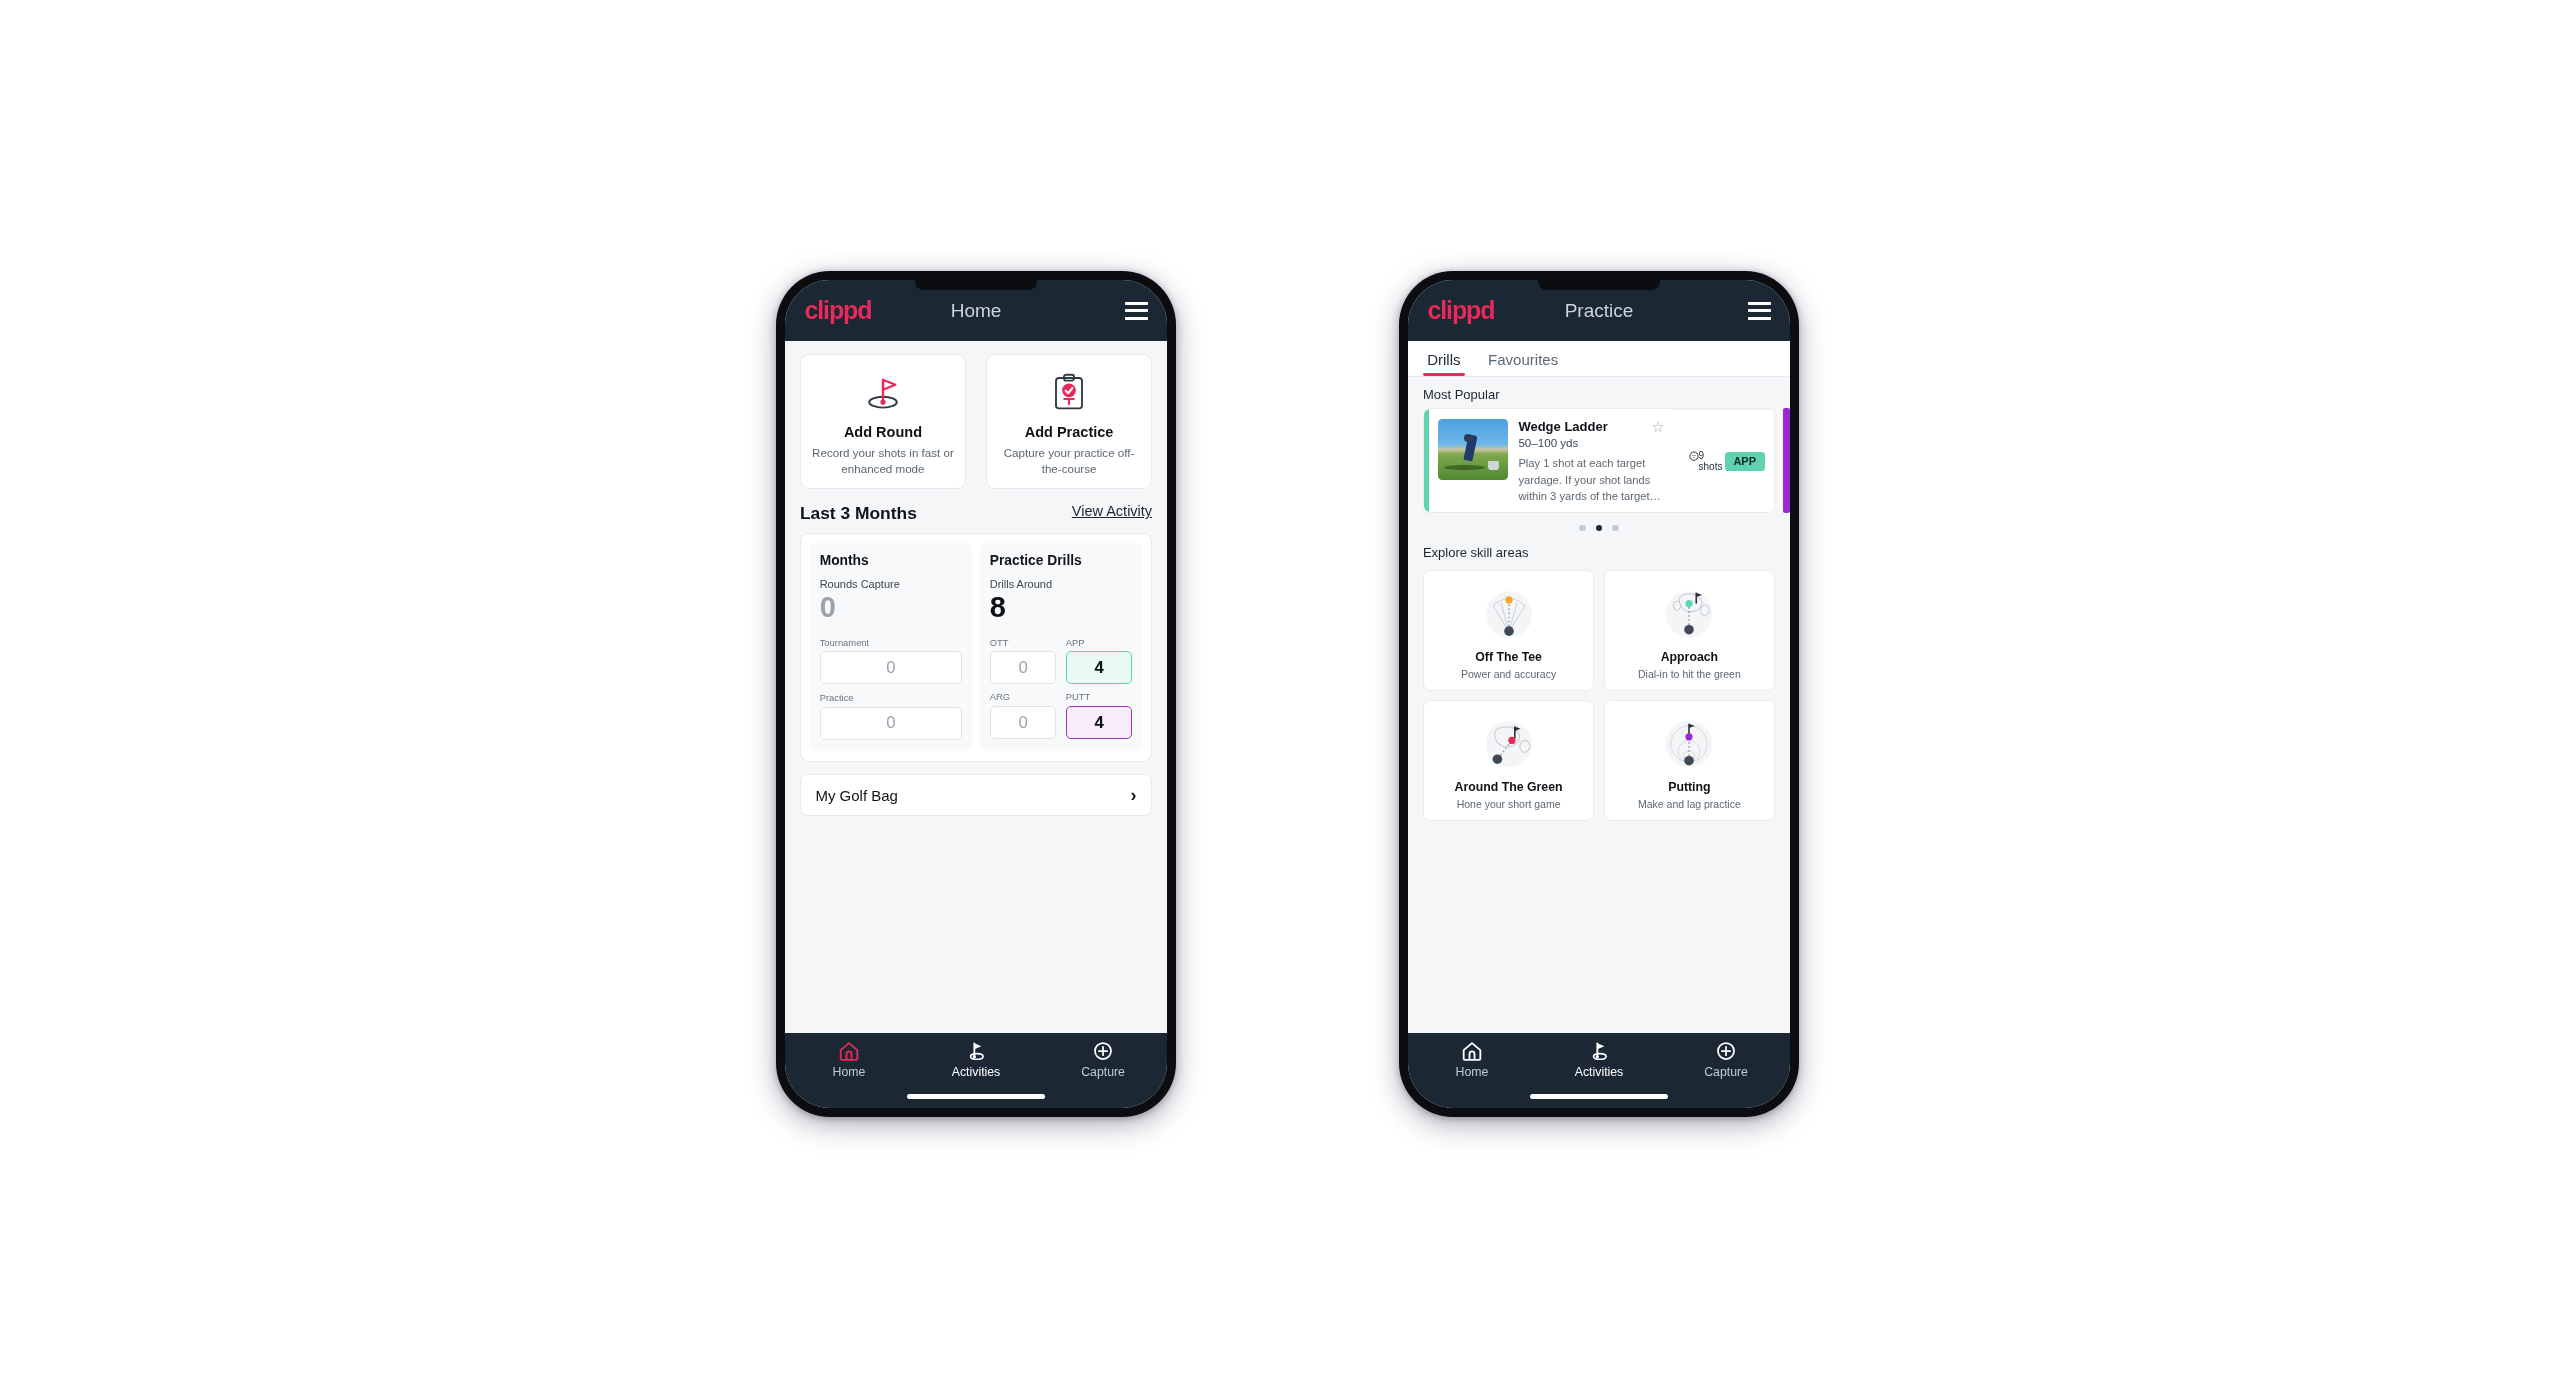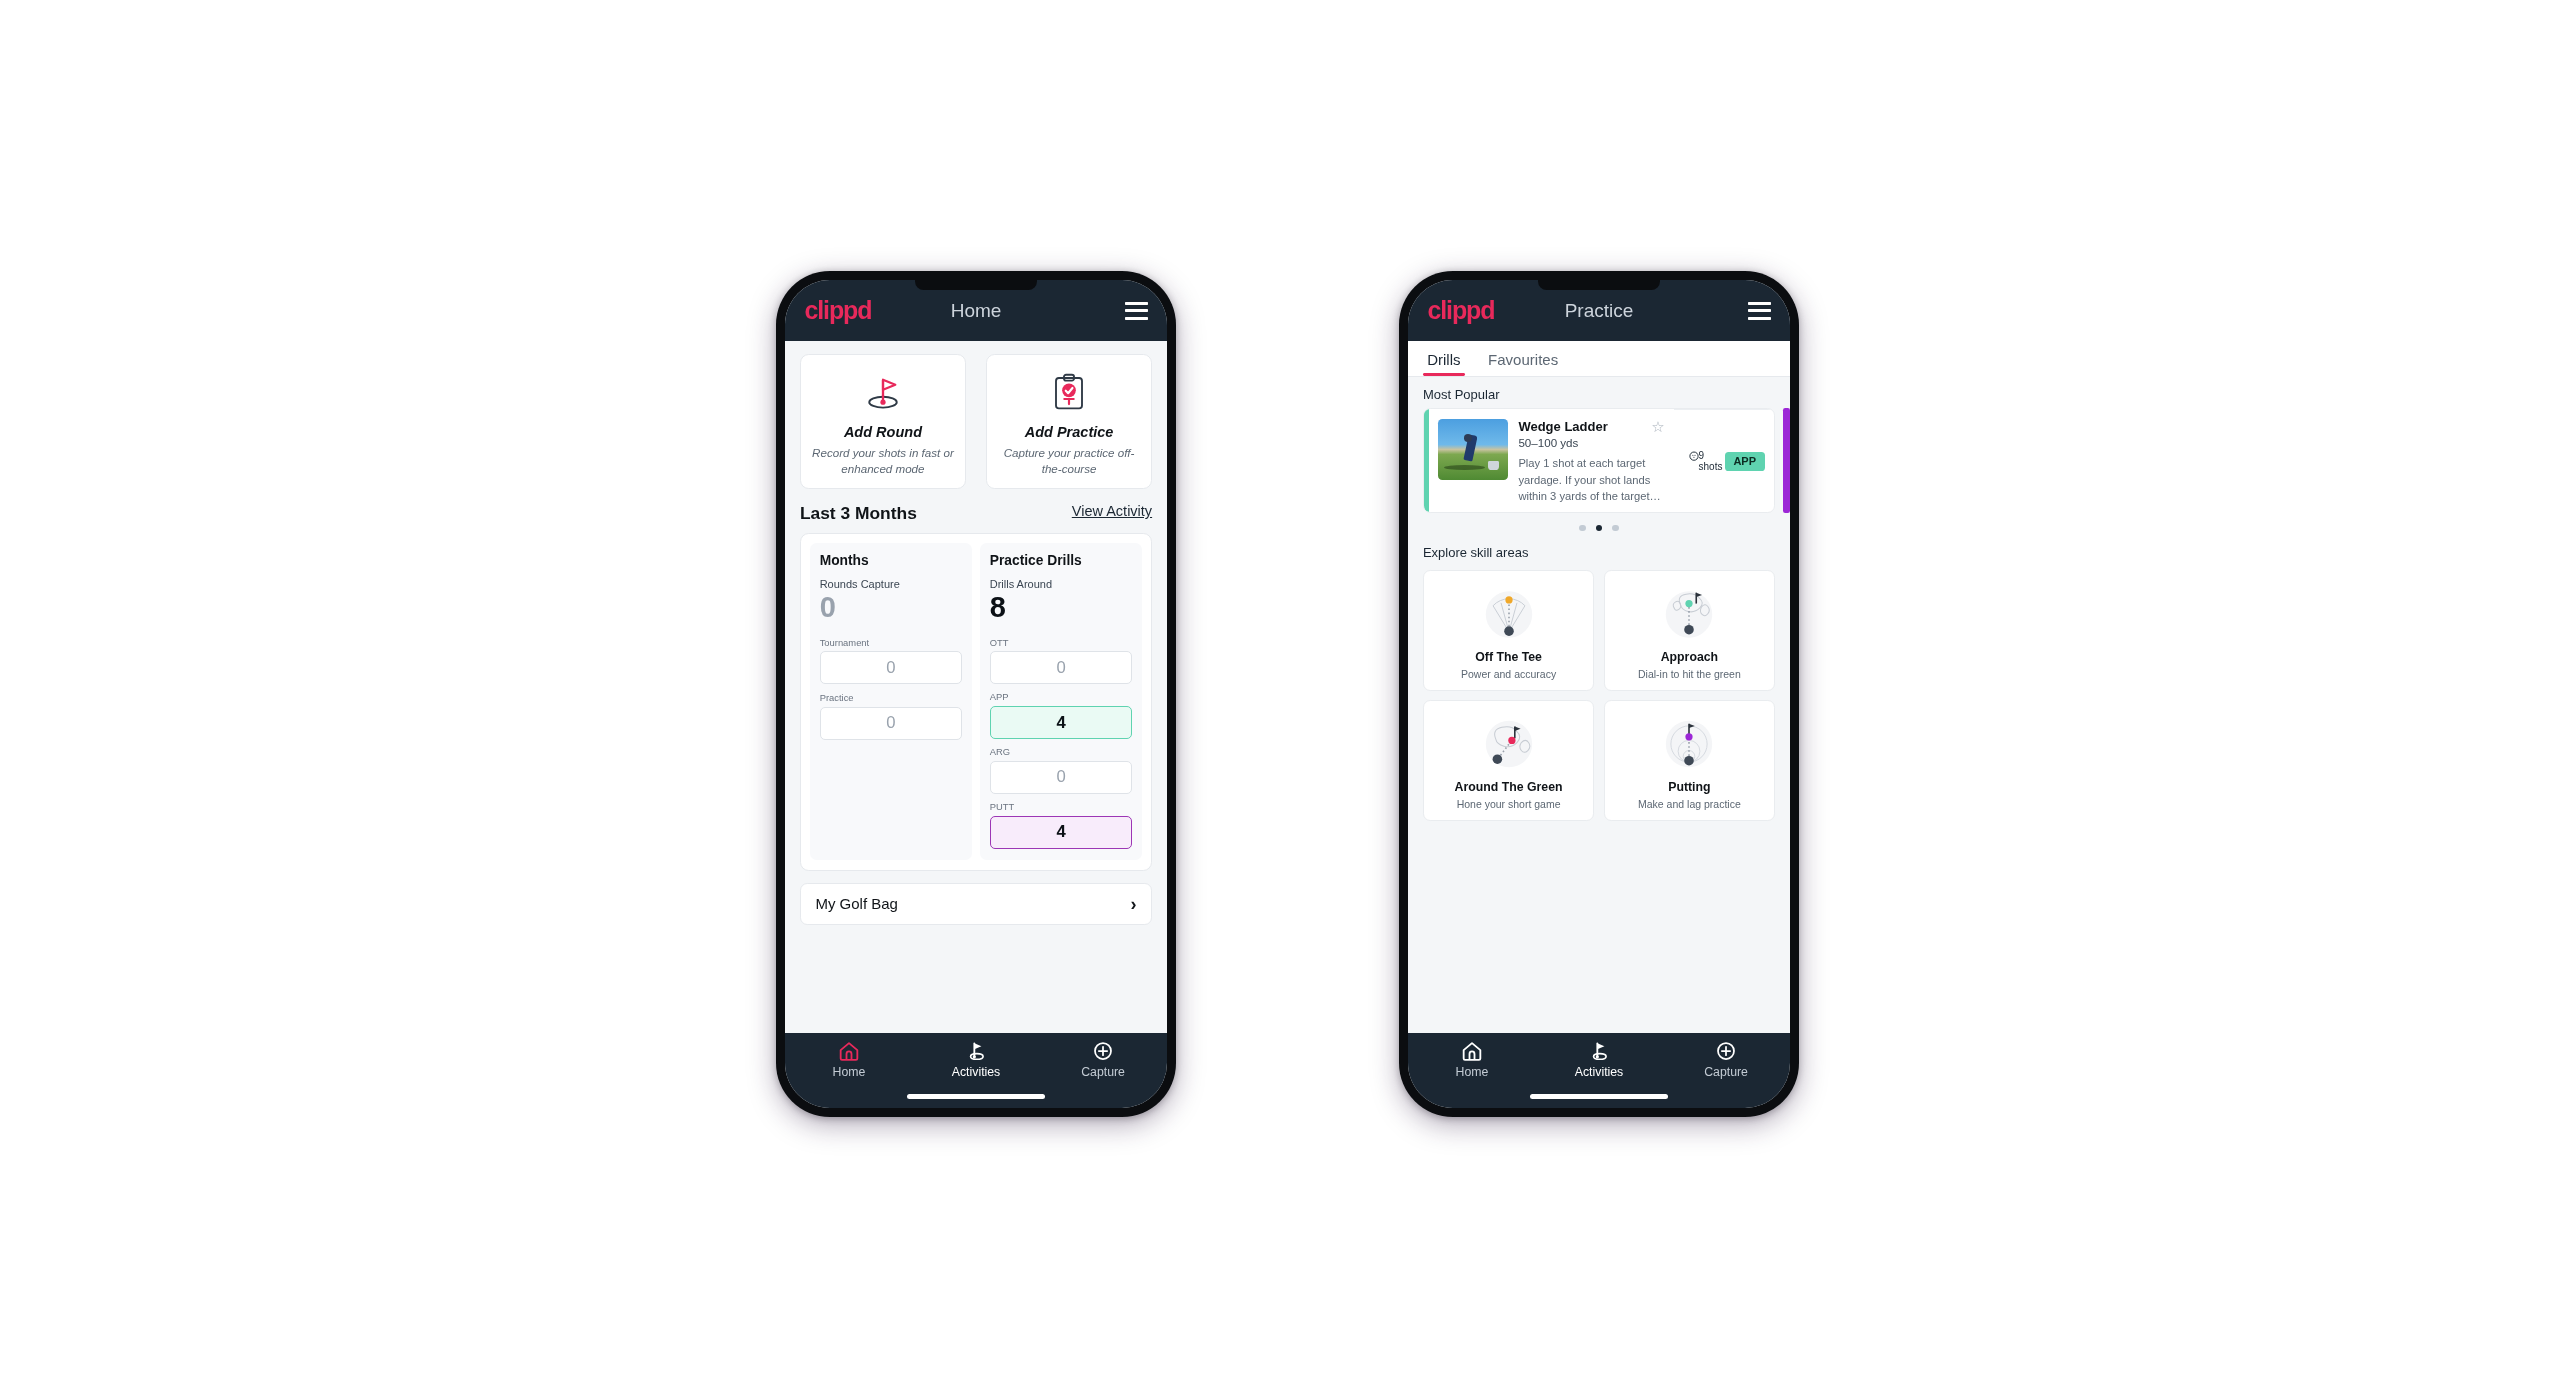--- a/index.html
+++ b/index.html
@@ -56,21 +56,21 @@
     color: #cdd4dc; font-size: 19px; font-weight: 400;
     pointer-events: none;
   }
   .burger { margin-left: auto; display: flex; flex-direction: column; gap: 4.3px; z-index: 2; }
   .burger span { display: block; width: 23px; height: 2.9px; background: #fff; border-radius: 0.7px; }
 
   
   .body-scroll { flex: 1 1 auto; overflow: hidden; background: #f4f6f8; }
 
   
-  .action-row { display: flex; gap: 20px; padding: 12.3px 14.5px 0; font-style: italic; }
+  .action-row { display: flex; gap: 20px; padding: 12.3px 14.5px 0; }
   .action-card {
     flex: 1; background: #fff; border: 0.7px solid #e6e9ed; border-radius: 8.7px;
     padding: 14.5px 7.2px 11.6px; text-align: center;
     display: flex; flex-direction: column; align-items: center;
   }
   .action-icon { height: 46px; display: flex; align-items: center; justify-content: center; }
   .action-title { font-size: 14.5px; font-weight: 700; color: #101418; margin-top: 8.7px; }
   .action-sub { font-size: 11.6px; color: #5c6773; line-height: 1.35; margin-top: 5px; }
 
   .section-head {
@@ -93,21 +93,21 @@
 
   .field-label { font-size: 9.4px; color: #6b7480; margin-bottom: 3.6px; }
   .field-box {
     border: 0.7px solid #dfe3e8; border-radius: 5px; background: #fff;
     height: 33px; display: flex; align-items: center; justify-content: center;
     font-size: 16.7px; color: #99a2ad; font-weight: 400;
   }
   .rounds-fields { margin-top: 14.5px; }
   .rounds-fields .grp + .grp { margin-top: 8px; }
 
-  .drill-grid { margin-top: 14.5px; display: grid; grid-template-columns: 1fr; gap: 7.2px 9.4px; }
+  .drill-grid { margin-top: 14.5px; display: grid; grid-template-columns: 1fr 1fr; gap: 7.2px 9.4px; }
   .field-box.accent-green {
     border: 0.7px solid #5fd3b0; background: #eafaf4; color: #0c1116; font-weight: 700;
   }
   .field-box.accent-purple {
     border: 1.1px solid #9c36b5; background: #f8ecfb; color: #0c1116; font-weight: 700;
   }
 
   .bag-row {
     margin: 12.3px 14.5px 0; background: #fff; border: 0.7px solid #e6e9ed; border-radius: 7.2px;
     height: 42px; display: flex; align-items: center; justify-content: space-between;

